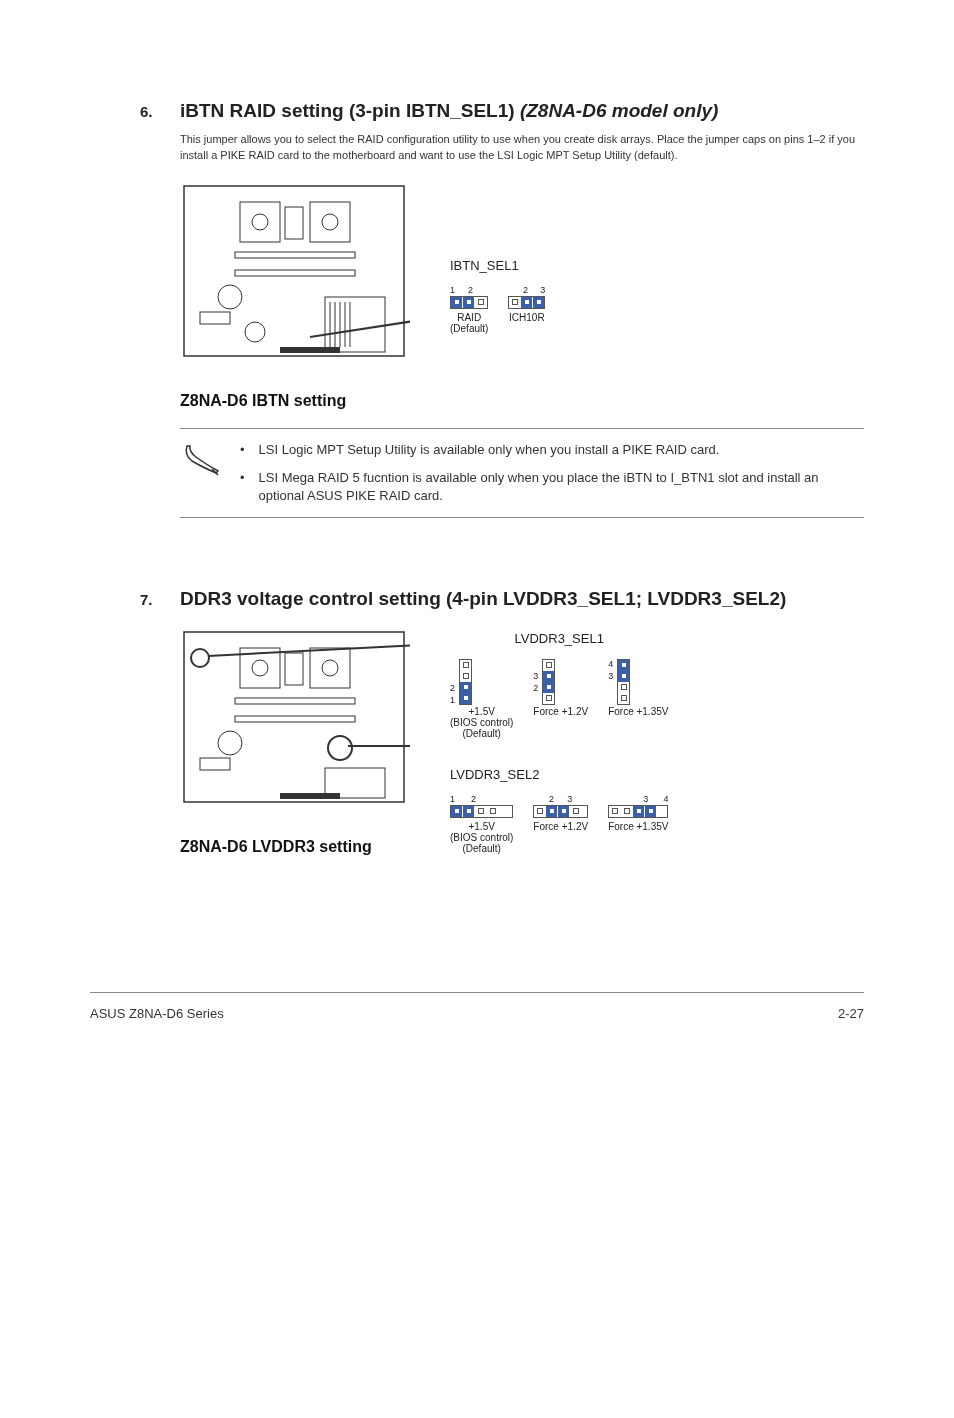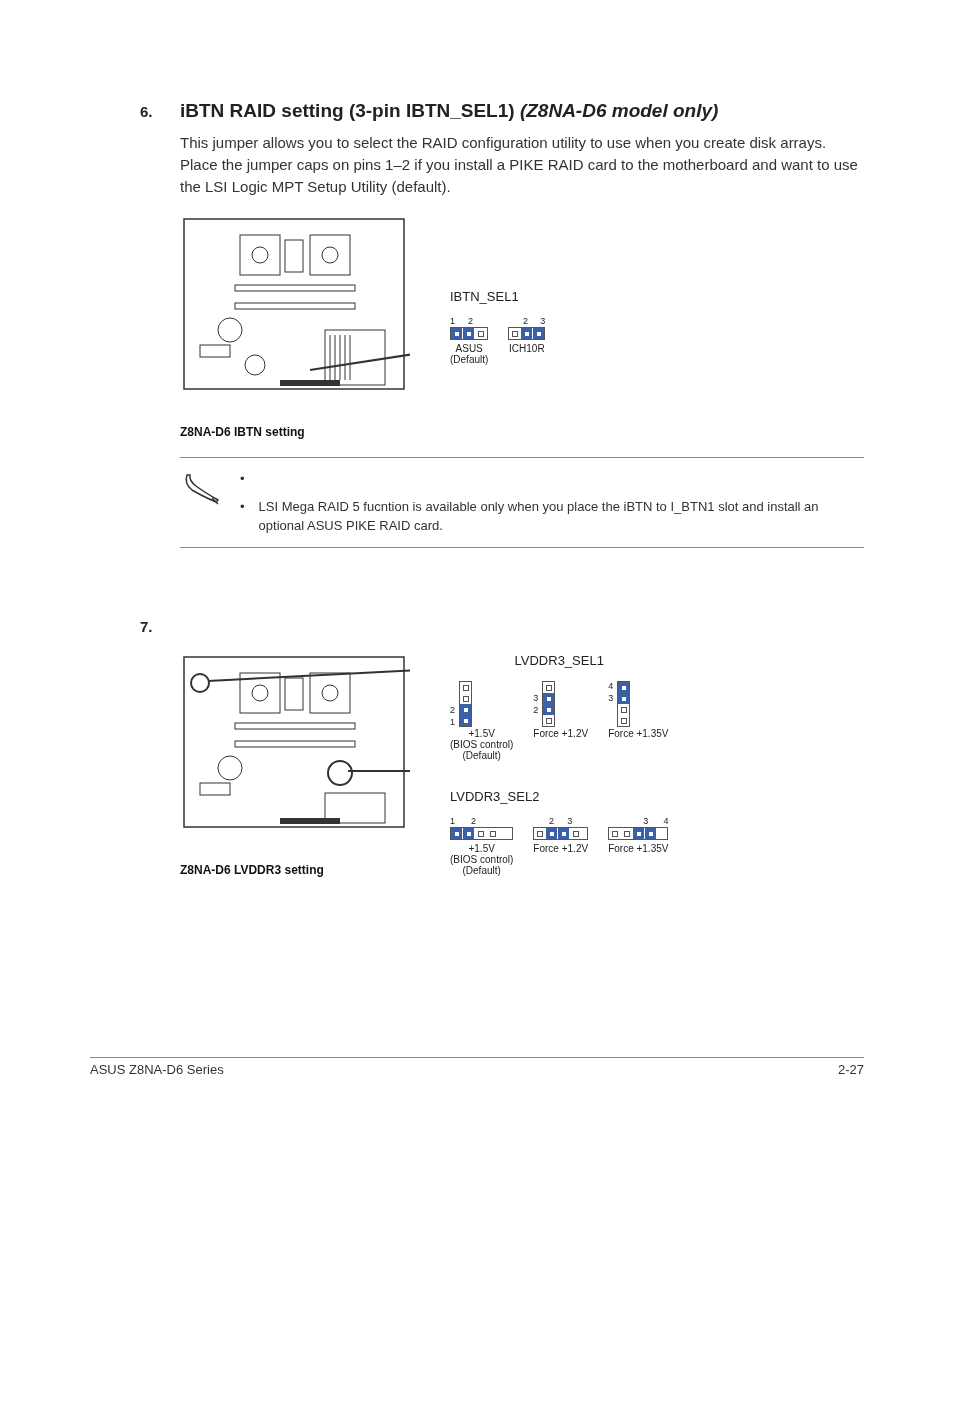--- a/index.html
+++ b/index.html
@@ -32,41 +32,41 @@
     font-weight: bold;
     font-size: 19px;
     color: #222;
   }
   .heading-title .italic {
     font-style: italic;
     font-weight: bold;
   }
   .body-text {
     margin-left: 40px;
-    font-size: 15px;
+    font-size: 11px;
     line-height: 1.45;
     color: #333;
   }
   .diagram-block {
     margin-left: 40px;
     margin-top: 18px;
     margin-bottom: 18px;
   }
   .diagram {
     display: flex;
     align-items: center;
     gap: 40px;
   }
   .board-svg {
     width: 230px;
     height: 200px;
   }
   .diagram-caption {
     font-weight: bold;
-    font-size: 12px;
+    font-size: 16px;
     margin-top: 6px;
     color: #111;
   }
   .jumper-group {
     display: flex;
     flex-direction: column;
     gap: 6px;
     font-size: 12px;
     color: #222;
   }
@@ -146,22 +146,22 @@
     line-height: 1.4;
   }
   .note-list .bullet {
     display: flex;
     gap: 14px;
     margin-bottom: 10px;
   }
   .note-list .bullet:last-child { margin-bottom: 0; }
   .footer {
     border-top: 1px solid #888;
-    margin: 100px 90px 0 90px;
-    padding-top: 4px;
+    margin: 56px 90px 0 90px;
+    padding-top: 13px;
     display: flex;
     justify-content: space-between;
     font-size: 13px;
     color: #333;
   }
   .arrow-line {
     stroke: #333; stroke-width: 2; fill: none;
   }
 </style>
 </head>
@@ -213,21 +213,21 @@
               <div class="jumper-nums">
                   <span>1</span>
                   <span>2</span>
                   <span>&nbsp;</span>
                 </div>
               <div class="jumper-pins">
                   <div class="pin filled"></div>
                   <div class="pin filled"></div>
                   <div class="pin open"></div>
                 </div>
-              <div>ASUS</div>
+              <div>RAID</div>
               <div>(Default)</div>
             </div>
             <div class="jumper-item">
               <div class="jumper-nums">
                   <span>&nbsp;</span>
                   <span>2</span>
                   <span>3</span>
                 </div>
               <div class="jumper-pins">
                   <div class="pin open"></div>
@@ -244,32 +244,34 @@
     <div class="note-block">
       <div class="note-icon">
         <svg width="40" height="34" viewBox="0 0 40 34">
           <path d="M 5 3 Q 2 12 10 18 Q 20 24 34 30 L 36 28 Q 22 20 14 14 Q 7 9 8 3 Z" fill="none" stroke="#333" stroke-width="1.5"></path>
           <path d="M 30 26 L 36 32" stroke="#333" stroke-width="1.5"></path>
         </svg>
       </div>
       <div class="note-list">
         <div class="bullet">
           <span>•</span>
+          <span>LSI Logic MPT Setup Utility is available only when you install a PIKE RAID card.</span>
         </div>
         <div class="bullet">
           <span>•</span>
           <span>LSI Mega RAID 5 fucntion is available only when you place the iBTN to I_BTN1 slot and install an optional ASUS PIKE RAID card.</span>
         </div>
       </div>
     </div>
   </div>
 
   <div class="section" style="margin-top:70px;">
     <div class="heading-row">
       <div class="heading-num">7.</div>
+      <div class="heading-title">DDR3 voltage control setting (4-pin LVDDR3_SEL1; LVDDR3_SEL2)</div>
     </div>
 
     <div class="diagram-block">
       <div class="diagram">
         <div>
           <svg class="board-svg" viewBox="0 0 230 200">
             <rect x="4" y="4" width="220" height="170" fill="none" stroke="#333" stroke-width="1.5"></rect>
             <rect x="60" y="20" width="40" height="40" fill="none" stroke="#333"></rect>
             <rect x="130" y="20" width="40" height="40" fill="none" stroke="#333"></rect>
             <circle cx="80" cy="40" r="8" fill="none" stroke="#333"></circle>

